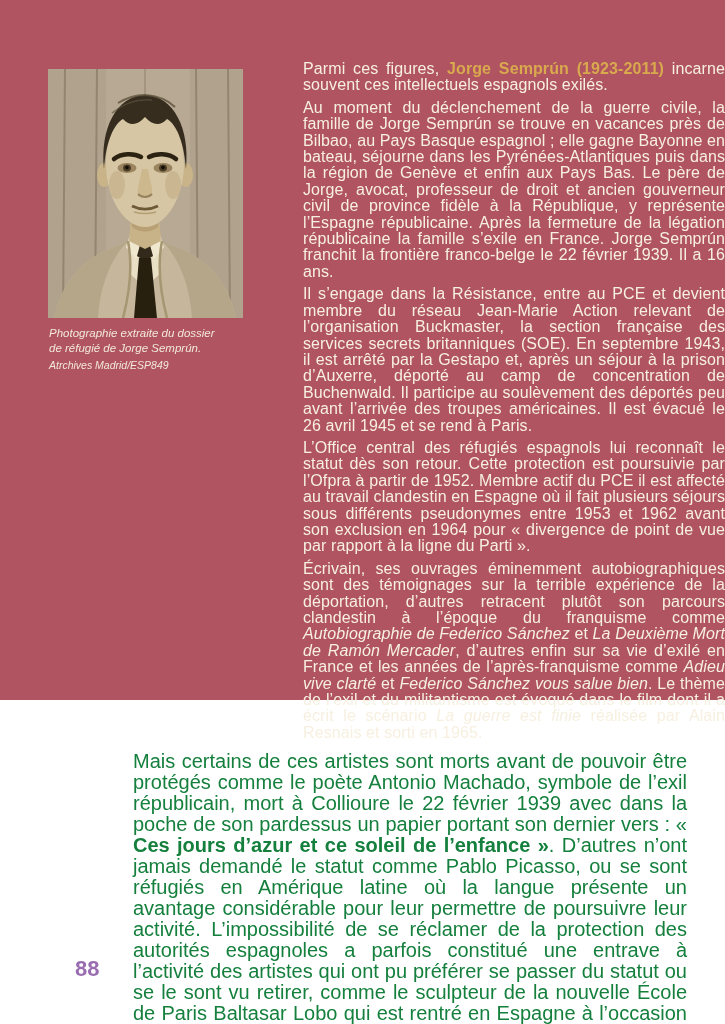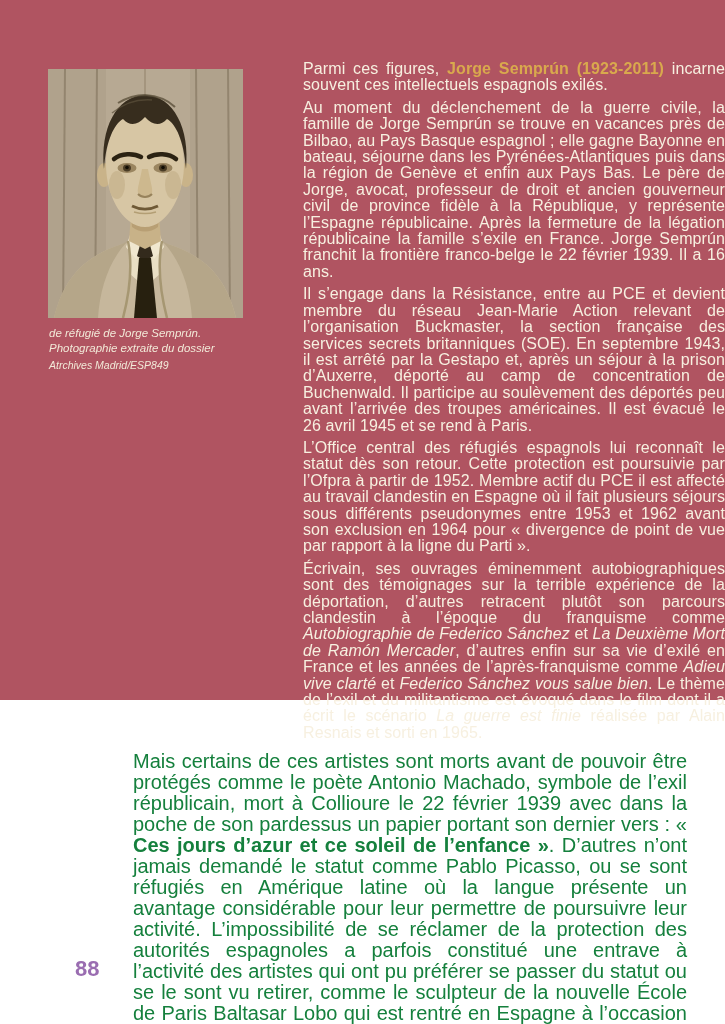--- a/index.html
+++ b/index.html
@@ -99,22 +99,22 @@
 
       <path d="M94,100 C92,112 89,119 90,124 C93,128 101,128 104,124 C105,119 102,112 100,100 Z" fill="#cdb88e"></path>
       <path d="M90,125 C94,129 100,129 104,125" fill="none" stroke="#97825b" stroke-width="2"></path>
 
       <path d="M84,137 C92,141 102,141 110,137" fill="none" stroke="#6e5936" stroke-width="3"></path>
       <path d="M86,143 C93,145 101,145 108,143" fill="none" stroke="#b39e74" stroke-width="1.5"></path>
     </svg>
   </div>
 
   <div class="caption">
+      <div>Photographie extraite du dossier</div>
       <div>de réfugié de Jorge Semprún.</div>
-      <div>Photographie extraite du dossier</div>
       <div>Atrchives Madrid/ESP849</div>
     </div>
 
   <div class="text-col">
       <p><span class="seg-n">Parmi ces figures, </span><span class="seg-h">Jorge Semprún (1923-2011)</span><span class="seg-n"> incarne souvent ces intellectuels espagnols exilés.</span></p>
       <p><span class="seg-n">Au moment du déclenchement de la guerre civile, la famille de Jorge Semprún se trouve en vacances près de Bilbao, au Pays Basque espagnol ; elle gagne Bayonne en bateau, séjourne dans les Pyrénées-Atlantiques puis dans la région de Genève et enfin aux Pays Bas. Le père de Jorge, avocat, professeur de droit et ancien gouverneur civil de province fidèle à la République, y représente l’Espagne républicaine. Après la fermeture de la légation républicaine la famille s’exile en France. Jorge Semprún franchit la frontière franco-belge le 22 février 1939. Il a 16 ans.</span></p>
       <p><span class="seg-n">Il s’engage dans la Résistance, entre au PCE et devient membre du réseau Jean-Marie Action relevant de l’organisation Buckmaster, la section française des services secrets britanniques (SOE). En septembre 1943, il est arrêté par la Gestapo et, après un séjour à la prison d’Auxerre, déporté au camp de concentration de Buchenwald. Il participe au soulèvement des déportés peu avant l’arrivée des troupes américaines. Il est évacué le 26 avril 1945 et se rend à Paris.</span></p>
       <p><span class="seg-n">L’Office central des réfugiés espagnols lui reconnaît le statut dès son retour. Cette protection est poursuivie par l’Ofpra à partir de 1952. Membre actif du PCE il est affecté au travail clandestin en Espagne où il fait plusieurs séjours sous différents pseudonymes entre 1953 et 1962 avant son exclusion en 1964 pour « divergence de point de vue par rapport à la ligne du Parti ».</span></p>
       <p><span class="seg-n">Écrivain, ses ouvrages éminemment autobiographiques sont des témoignages sur la terrible expérience de la déportation, d’autres retracent plutôt son parcours clandestin à l’époque du franquisme comme </span><span class="seg-i">Autobiographie de Federico Sánchez</span><span class="seg-n"> et </span><span class="seg-i">La Deuxième Mort de Ramón Mercader</span><span class="seg-n">, d’autres enfin sur sa vie d’exilé en France et les années de l’après-franquisme comme </span><span class="seg-i">Adieu vive clarté</span><span class="seg-n"> et </span><span class="seg-i">Federico Sánchez vous salue bien</span><span class="seg-n">. Le thème de l’exil et du militantisme est évoqué dans le film dont il a écrit le scénario </span><span class="seg-i">La guerre est finie</span><span class="seg-n"> réalisée par Alain Resnais et sorti en 1965.</span></p>
     </div>

